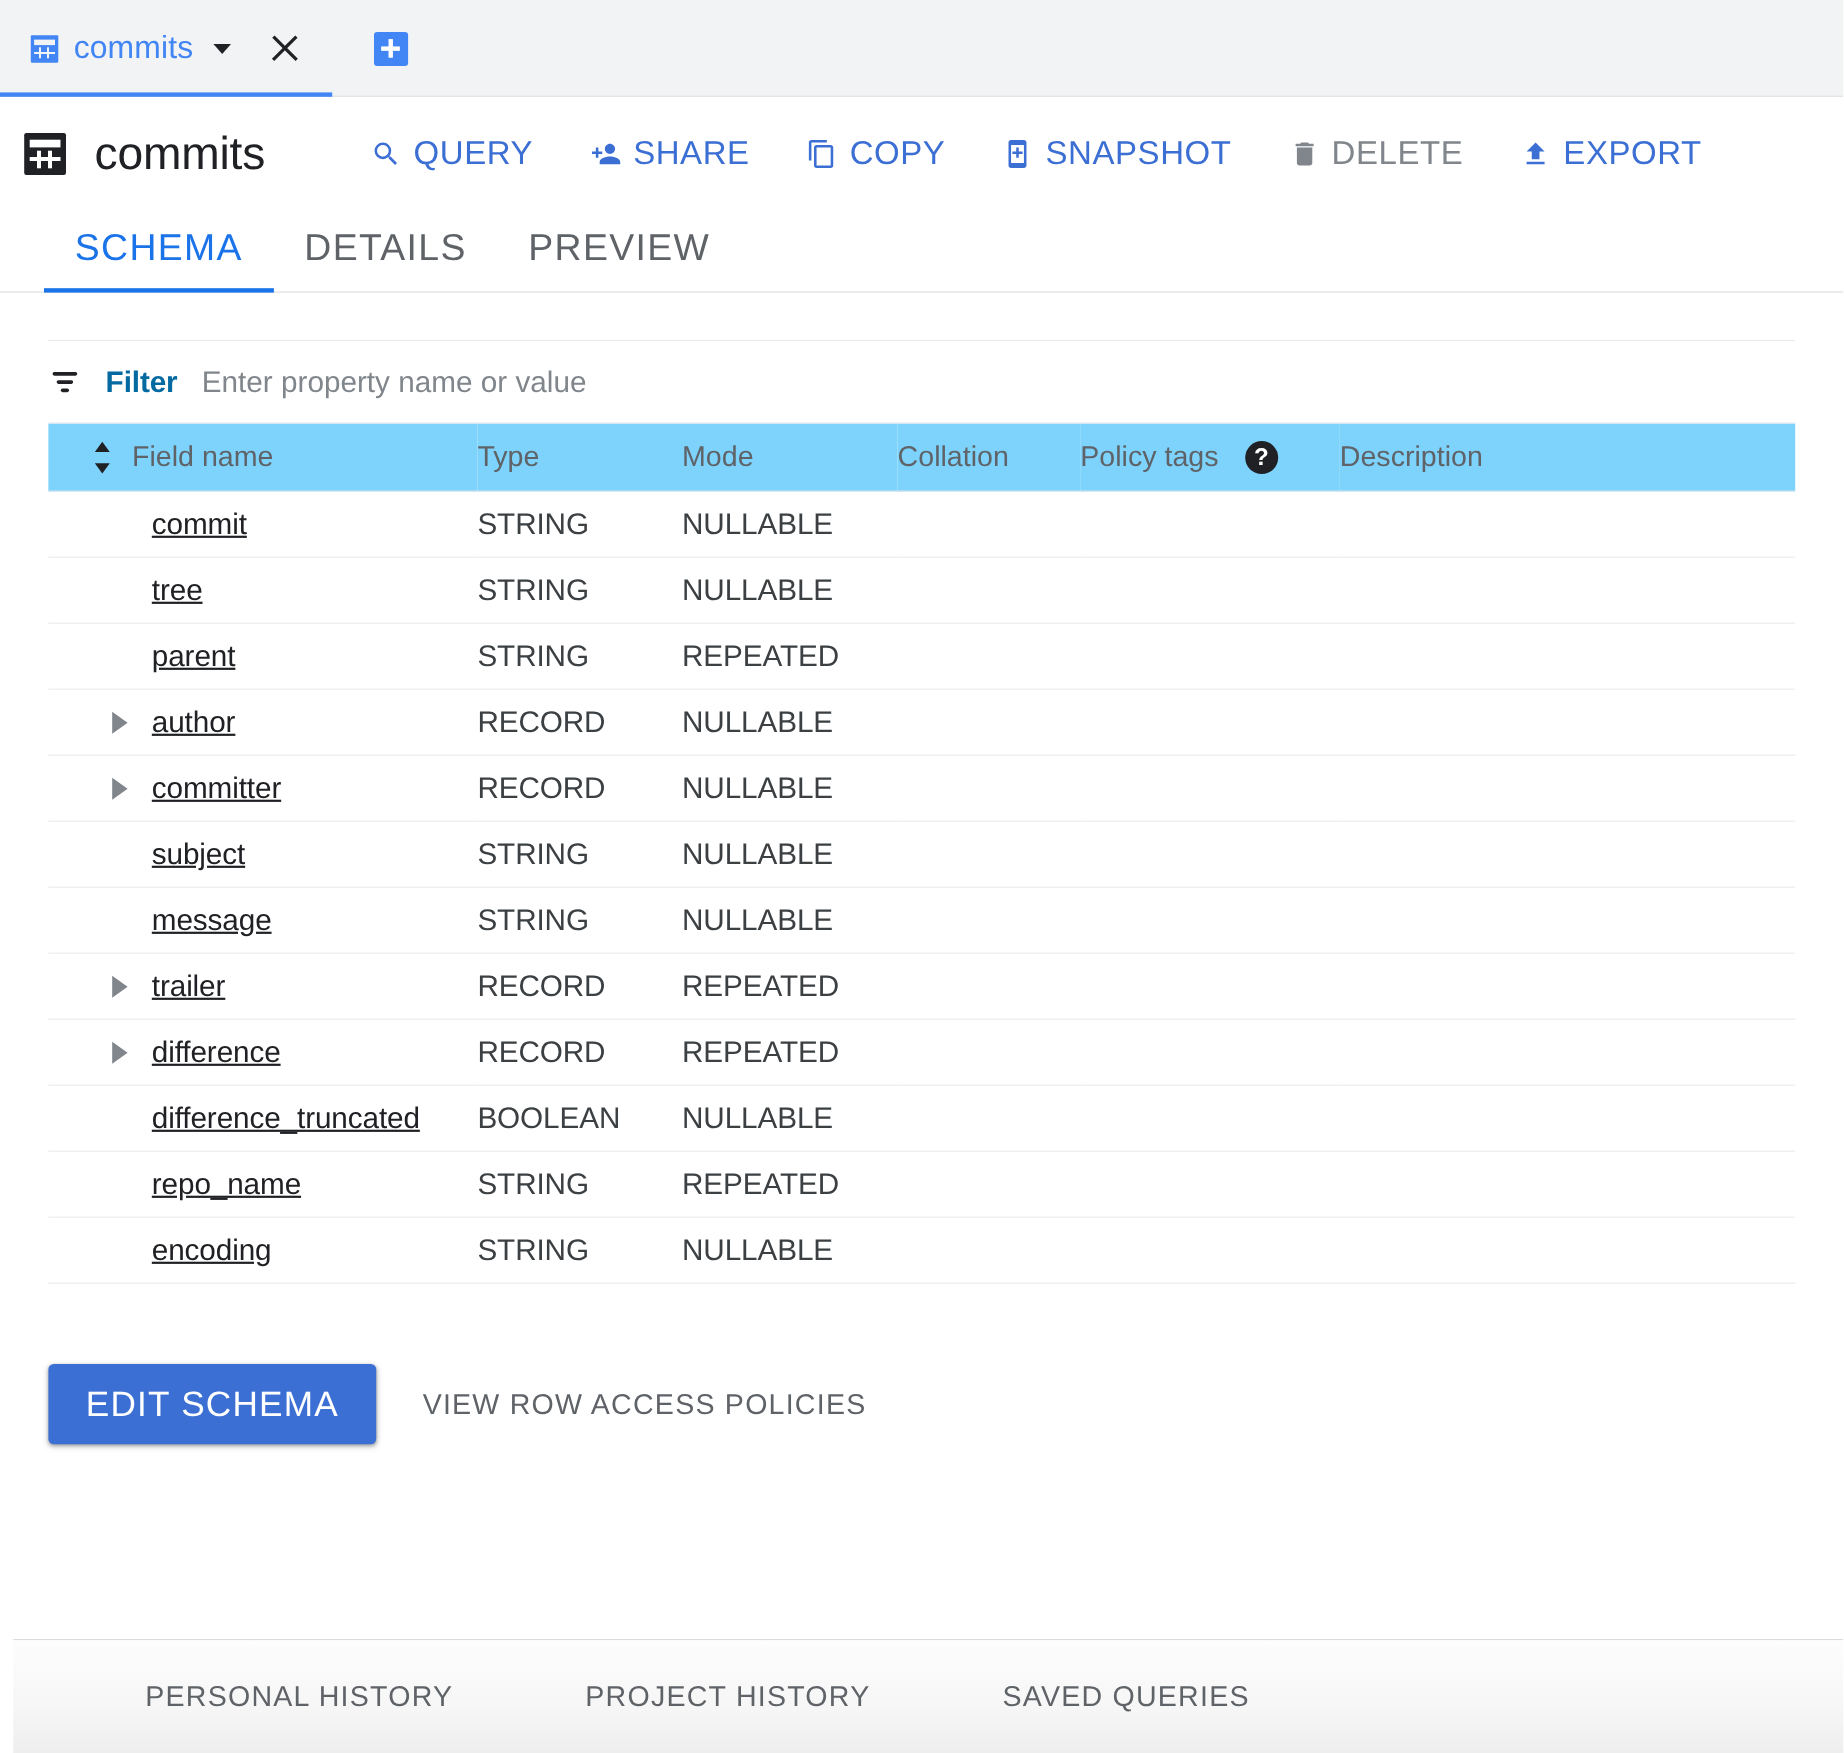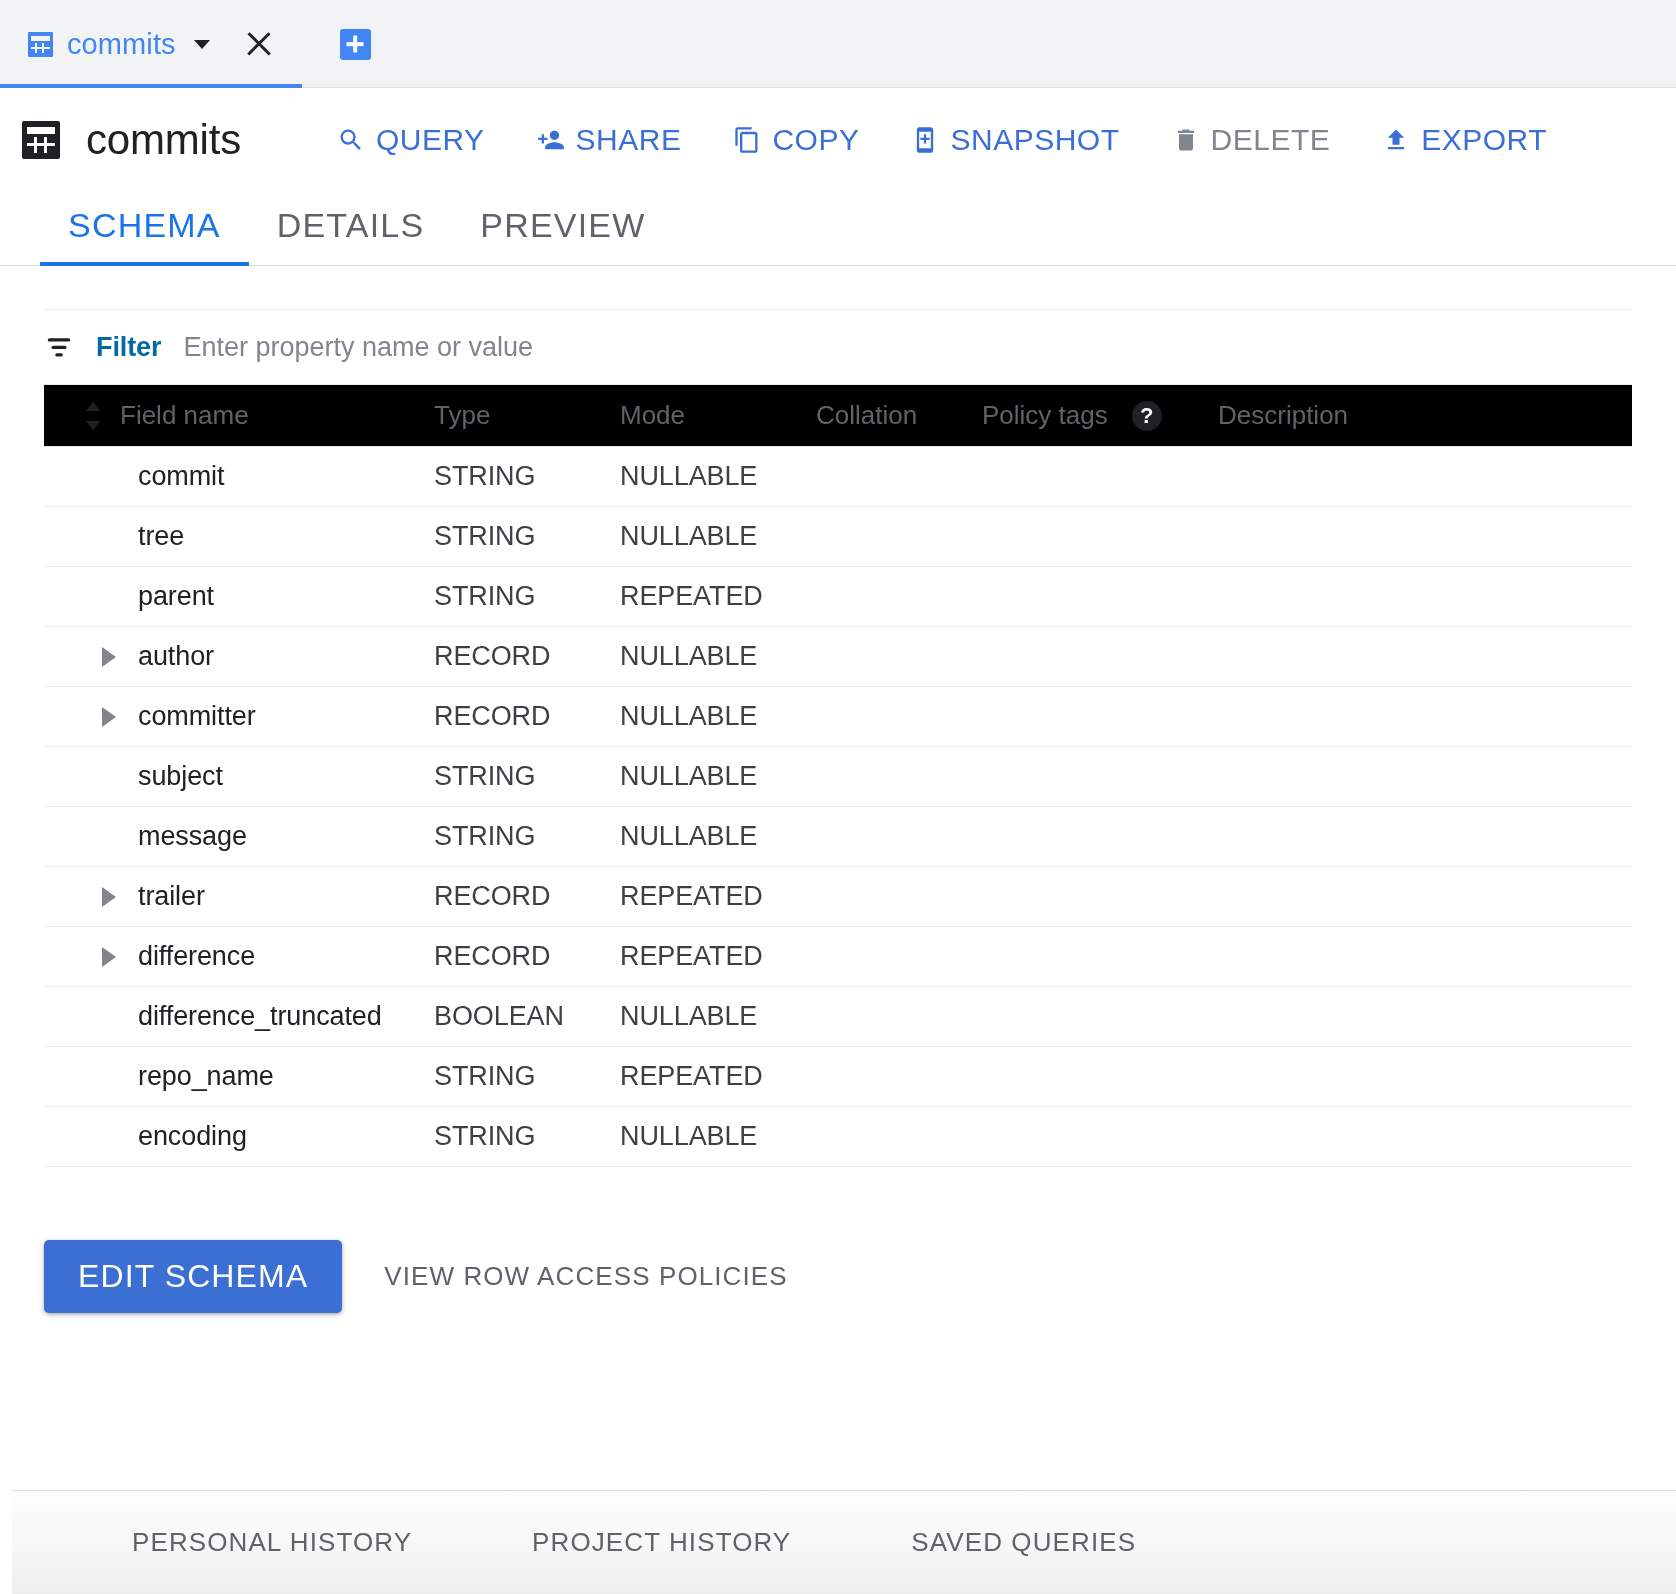--- a/index.html
+++ b/index.html
@@ -251,21 +251,21 @@
   .filter-input::placeholder { color: #80868b; }
 
   
   .table-wrap { padding: 0 44px; flex: 0 0 auto; }
   table.schema {
     width: 100%;
     border-collapse: collapse;
     table-layout: fixed;
   }
   table.schema thead th {
-    background: #000000;
+    background: #7dd3fc;
     font-size: 26px;
     font-weight: 400;
     color: #5f6368;
     text-align: right;
     height: 62px;
     padding: 0;
     border-top: 1px solid #e8eaed;
     border-bottom: 1px solid #e8eaed;
     vertical-align: middle;
   }
@@ -310,21 +310,21 @@
     margin-left: 48px;
     cursor: pointer;
   }
   .expander.empty { cursor: default; }
   .tri {
     width: 0; height: 0;
     border-top: 10px solid transparent;
     border-bottom: 10px solid transparent;
     border-left: 14px solid #80868b;
   }
-  .fname { margin-left: 12px; white-space: nowrap; }
+  .fname { margin-left: 12px; white-space: nowrap; text-decoration: underline; }
 
   .col-field { width: 390px; }
   .col-type  { width: 186px; }
   .col-mode  { width: 196px; }
   .col-coll  { width: 166px; }
   .col-ptag  { width: 236px; }
   .col-desc  { width: auto; }
 
   
   .actions {

